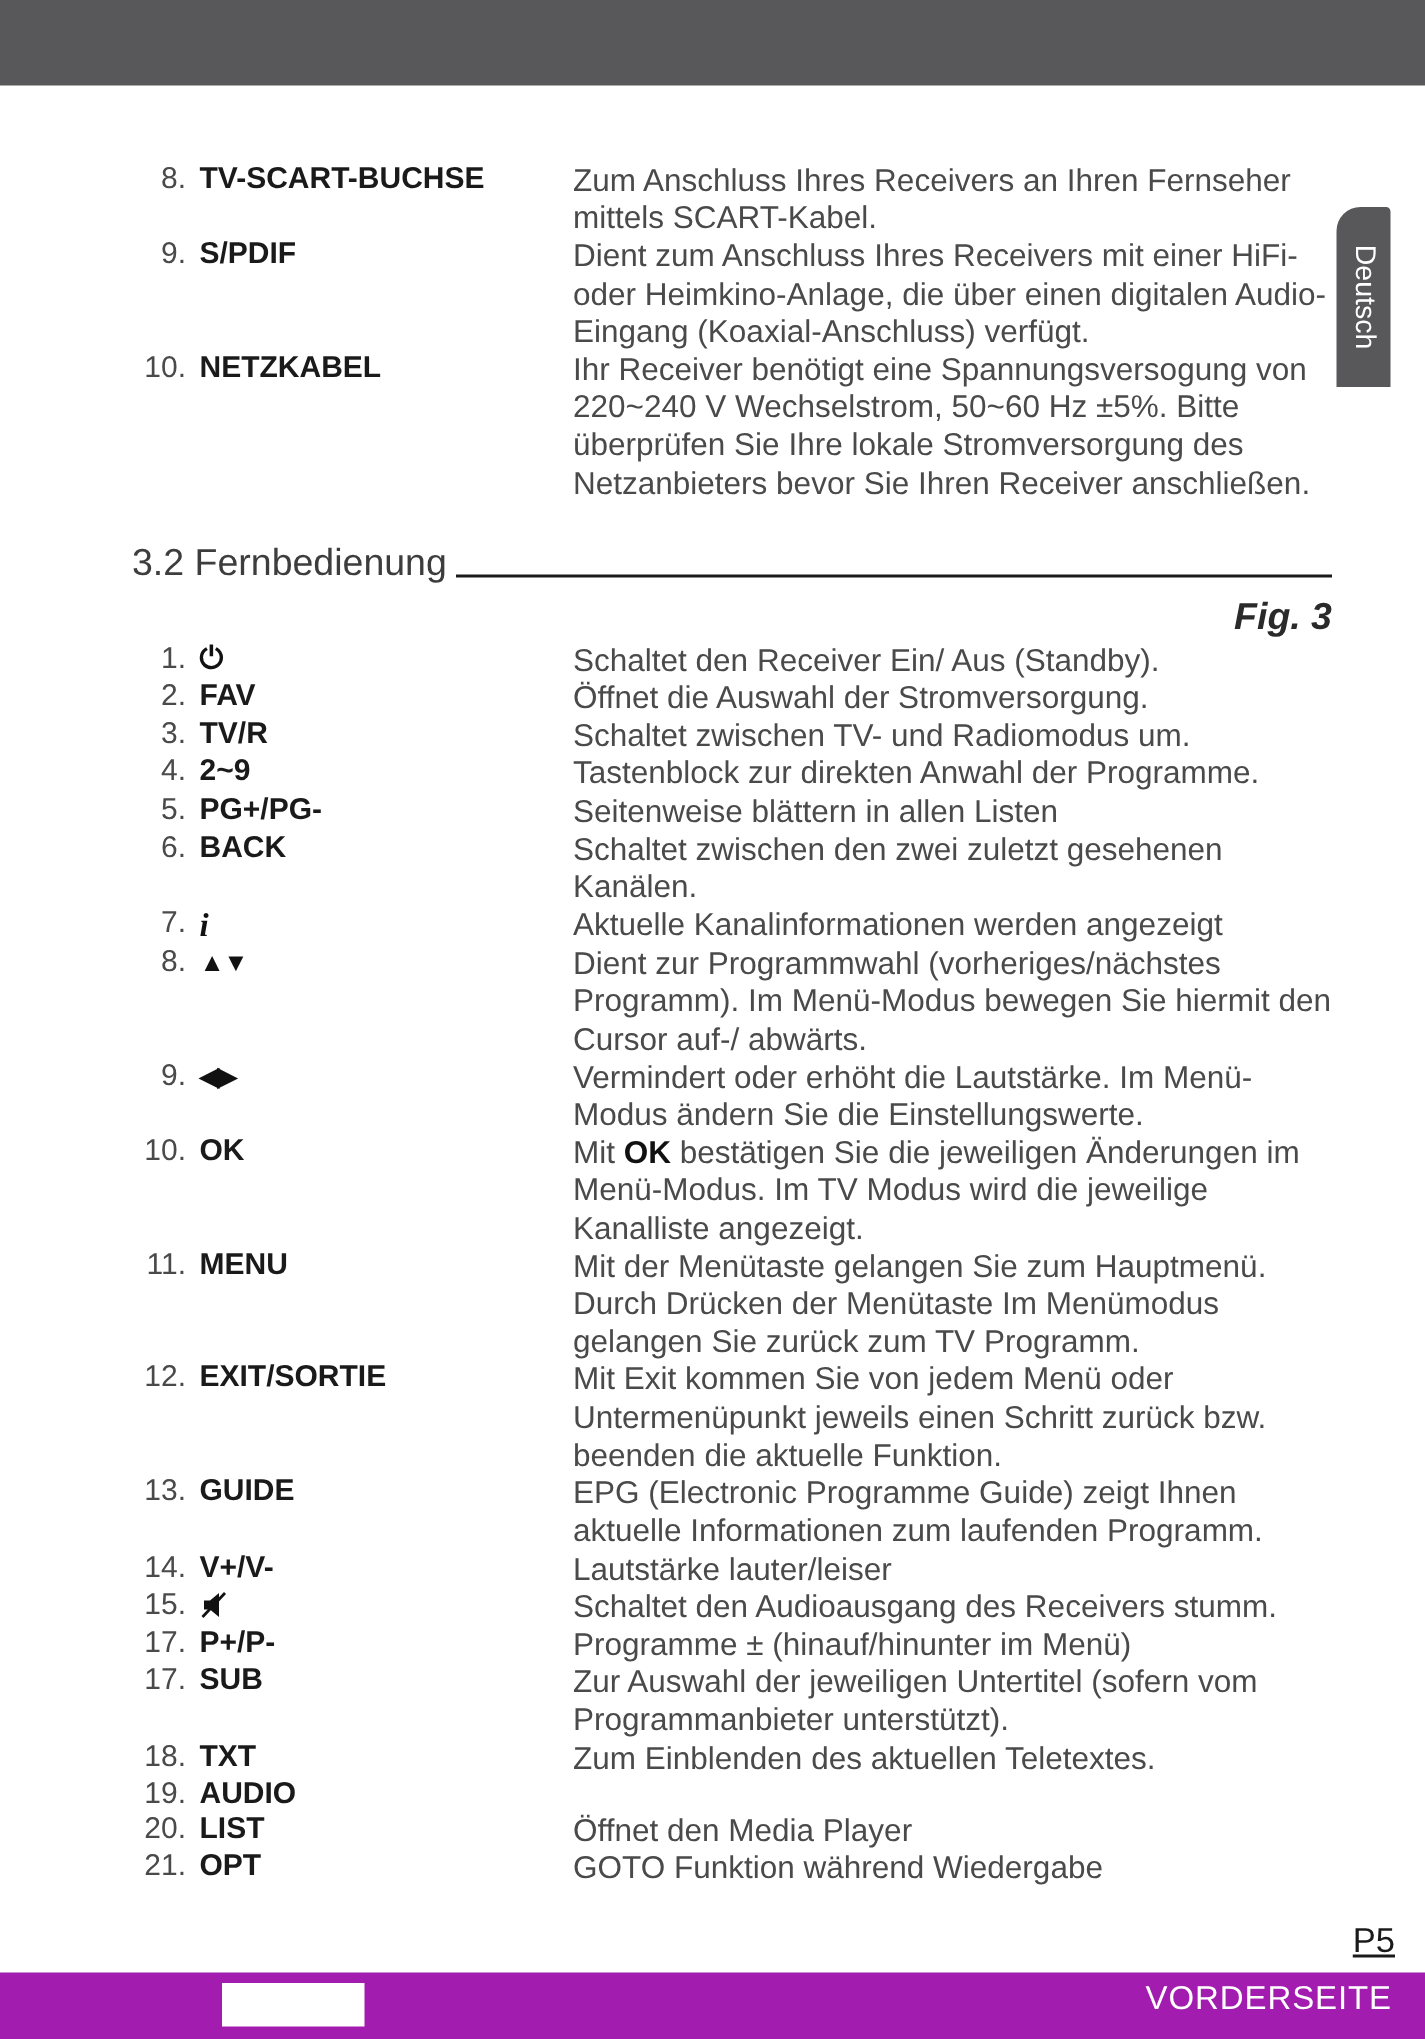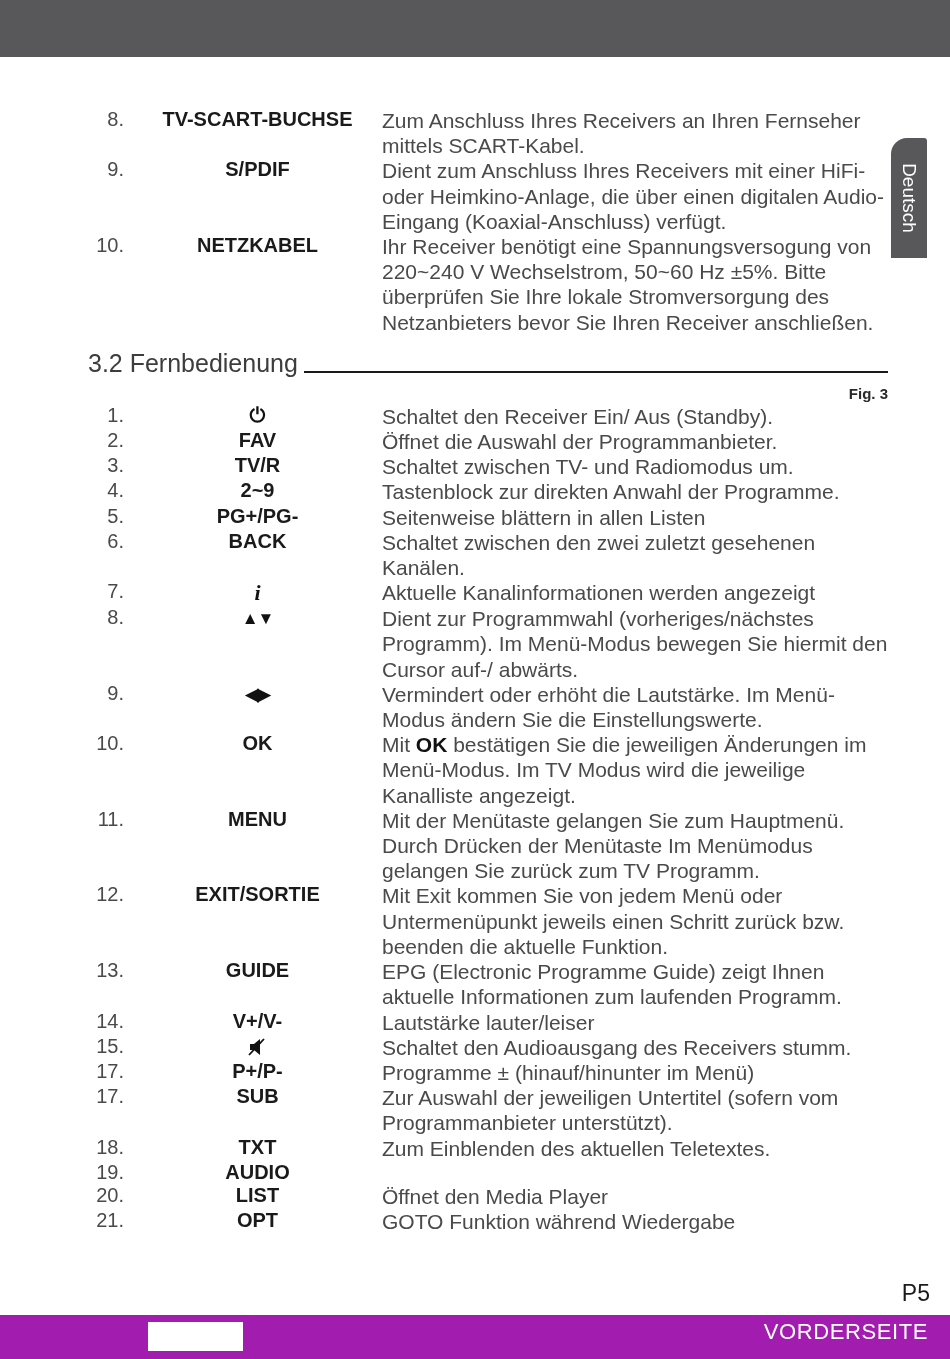--- a/index.html
+++ b/index.html
@@ -91,21 +91,20 @@
     color: #4a4a4a;
   }
   .col-term {
     width: 258px;
     flex: 0 0 258px;
     padding-left: 9px;
     box-sizing: border-box;
     font-size: 20px;
     font-weight: bold;
     color: #1a1a1a;
-    text-align: center;
   }
   .col-desc {
     flex: 1 1 auto;
     font-size: 21px;
     line-height: 25.2px;
     color: #4a4a4a;
   }
   .col-desc b { color: #111; font-weight: bold; }
 
   .sect1 .col-desc { line-height: 25.2px; }
@@ -125,48 +124,50 @@
     display: inline-block;
     position: relative;
     width: 22px; height: 20px;
     vertical-align: -4px;
   }
   .gl-mute svg { position: absolute; left: 0; top: 0; }
 
   
   .section-head {
     position: relative;
-    margin-top: 14px;
+    margin-top: 26px;
     height: 34px;
   }
   .section-head .title {
     font-size: 25px;
     color: #3d3d3d;
     display: inline-block;
   }
   .section-head .rule {
     position: absolute;
     left: 216px; right: 0; top: 22px;
     border-top: 2px solid #1a1a1a;
   }
   .fig-label {
     text-align: right;
-    font-size: 15px;
+    font-size: 25px;
+    font-style: italic;
     font-weight: bold;
     color: #2a2a2a;
     margin-top: 2px;
     margin-bottom: 2px;
   }
 
   .page-no {
     position: absolute;
     right: 20px; bottom: 52px;
     font-size: 23px;
     color: #1a1a1a;
     font-weight: normal;
+    text-decoration: underline;
   }
 </style>
 </head>
 <body>
 
 <div class="page">
 
   <div class="top-bar"></div>
 
   <div class="lang-tab">
@@ -201,21 +202,21 @@
 
     <div class="sect2" id="remote-list">
         <div class="row">
           <div class="col-num">1.</div>
           <div class="col-term"><span class="gl-power">⏻</span></div>
           <div class="col-desc">Schaltet den Receiver Ein/ Aus (Standby).</div>
         </div>
         <div class="row">
           <div class="col-num">2.</div>
           <div class="col-term">FAV</div>
-          <div class="col-desc">Öffnet die Auswahl der Programmanbieter.</div>
+          <div class="col-desc">Öffnet die Auswahl der Stromversorgung.</div>
         </div>
         <div class="row">
           <div class="col-num">3.</div>
           <div class="col-term">TV/R</div>
           <div class="col-desc">Schaltet zwischen TV- und Radiomodus um.</div>
         </div>
         <div class="row">
           <div class="col-num">4.</div>
           <div class="col-term">2~9</div>
           <div class="col-desc">Tastenblock zur direkten Anwahl der Programme.</div>

